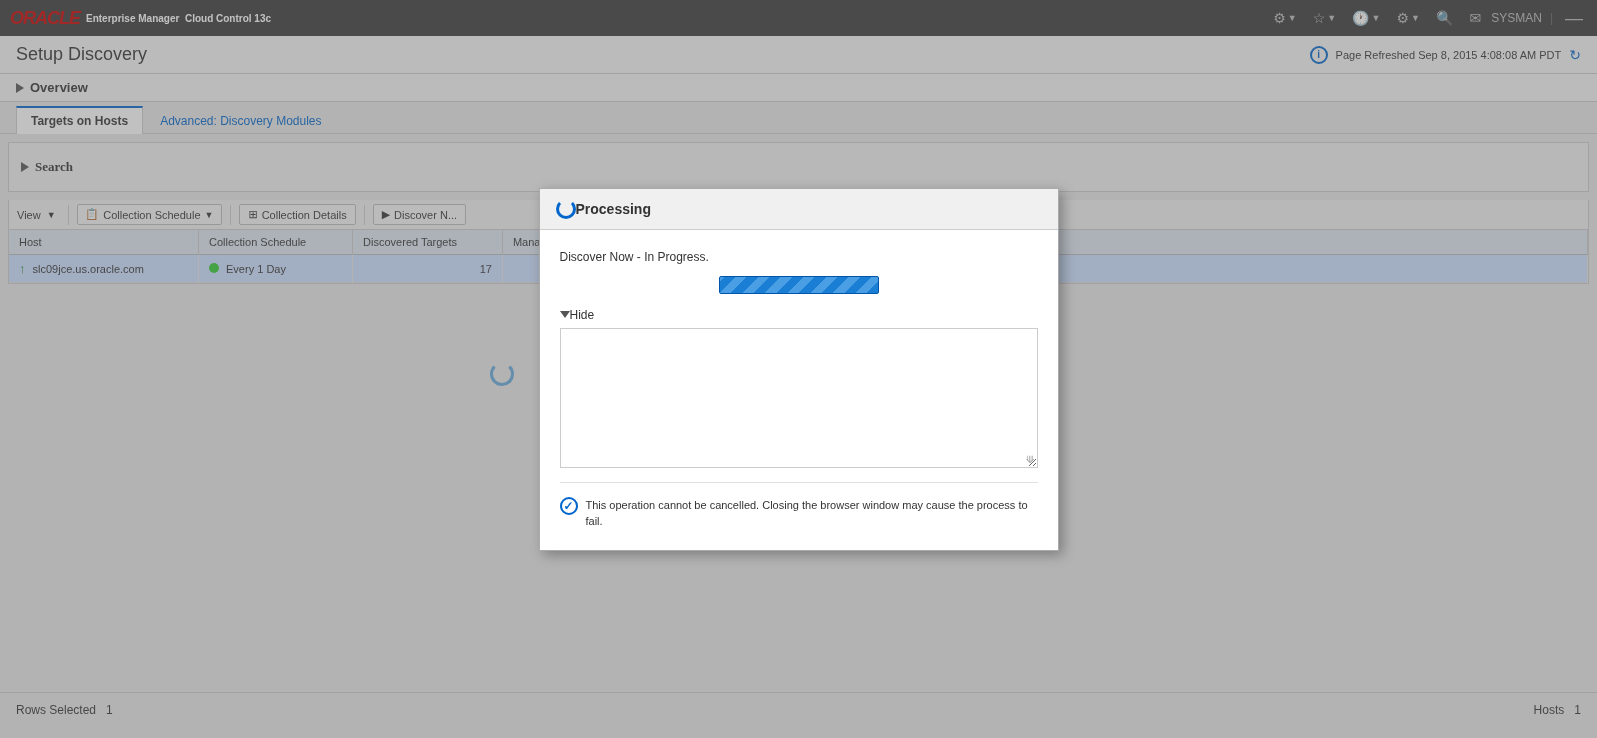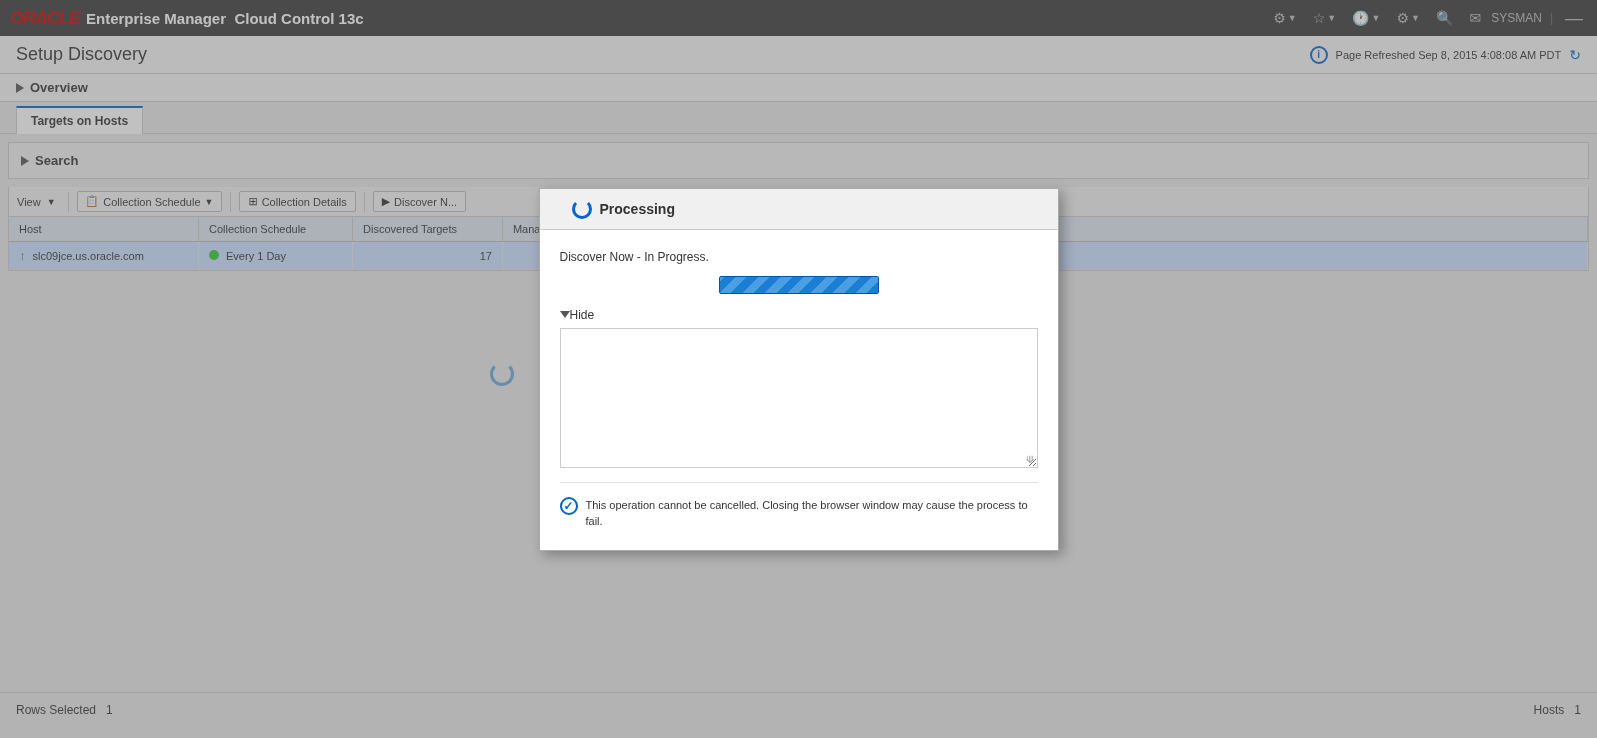--- a/index.html
+++ b/index.html
@@ -21,21 +21,21 @@
     }
     .oracle-logo {
       color: #cc0000;
       font-size: 18px;
       font-weight: bold;
       font-style: italic;
       letter-spacing: -1px;
     }
     .header-app-name {
       color: #ccc;
-      font-size: 15px;
+      font-size: 10px;
     }
     .header-app-name span {
       color: #fff;
       font-weight: bold;
     }
     .header-right {
       display: flex;
       align-items: center;
       gap: 4px;
     }
@@ -166,21 +166,22 @@
       flex: 1;
       padding: 0;
       position: relative;
     }
 
     
     .search-section {
       background: #f0f0f0;
       border: 1px solid #ccc;
       margin: 8px;
-      padding: 10px 12px;
+      padding: 16px 12px;
+      font-family: Liberation Serif, serif;
     }
     .search-toggle {
       display: flex;
       align-items: center;
       gap: 6px;
       cursor: pointer;
       color: #333;
       font-weight: bold;
       font-size: 13px;
     }
@@ -293,24 +294,23 @@
       border: 1px solid #aaa;
       box-shadow: 4px 4px 12px rgba(0,0,0,0.3);
       width: 520px;
       min-height: 360px;
       position: relative;
       z-index: 101;
     }
     .dialog-header {
       background: #f0f0f0;
       border-bottom: 1px solid #ccc;
-      padding: 10px 32px;
-      display: flex;
-      align-items: center;
-      gap: 8px;
+      padding: 10px 16px;
+      display: flex;
+      align-items: center;
     }
     .dialog-processing-icon {
       width: 20px;
       height: 20px;
       border-radius: 50%;
       border: 3px solid #0066cc;
       border-top-color: transparent;
       display: inline-block;
       flex-shrink: 0;
     }
@@ -463,20 +463,23 @@
 <div class="overview-section">
   <div class="overview-toggle">
     <span class="triangle-right"></span>
     <span>Overview</span>
   </div>
 </div>
 
 <div class="tabs-bar">
   <div class="tab active">
     <span>Targets on Hosts</span>
+  </div>
+  <div class="tab">
+    <span>Advanced: Discovery Modules</span>
   </div>
 </div>
 
 <div class="main-content">
 
   <div class="search-section">
     <div class="search-toggle">
       <span class="triangle-right"></span>
       <span>Search</span>
     </div>

